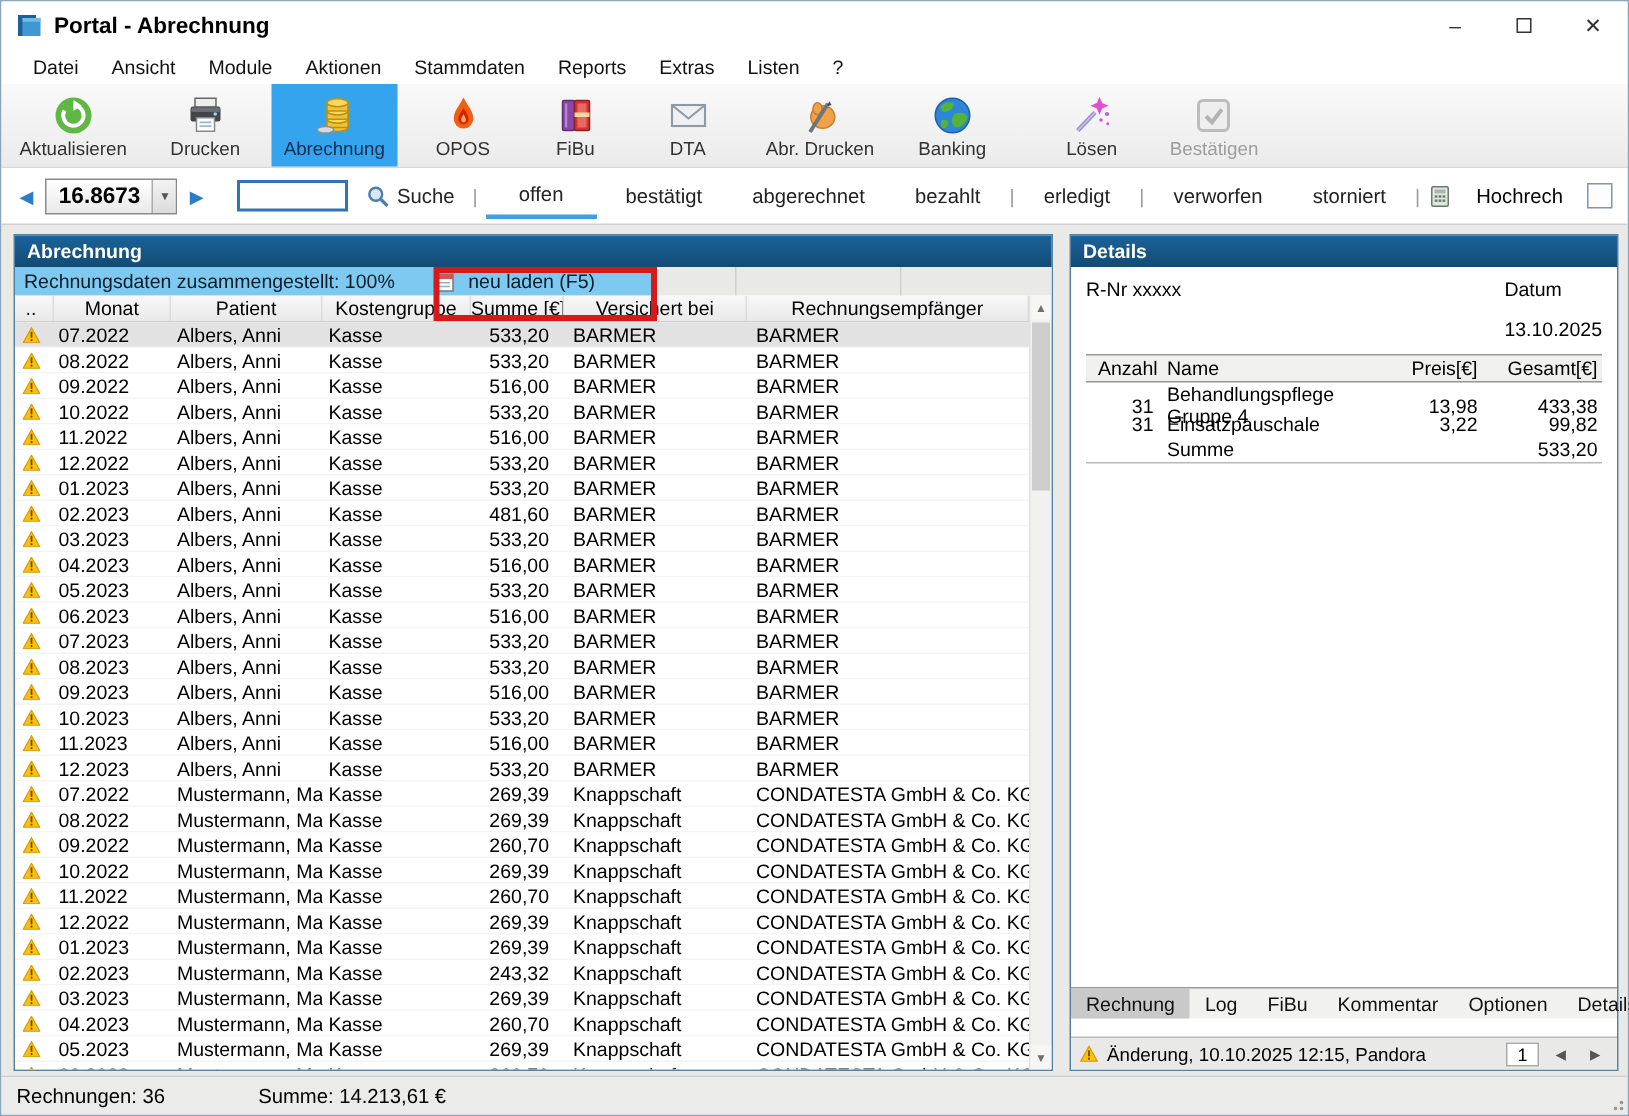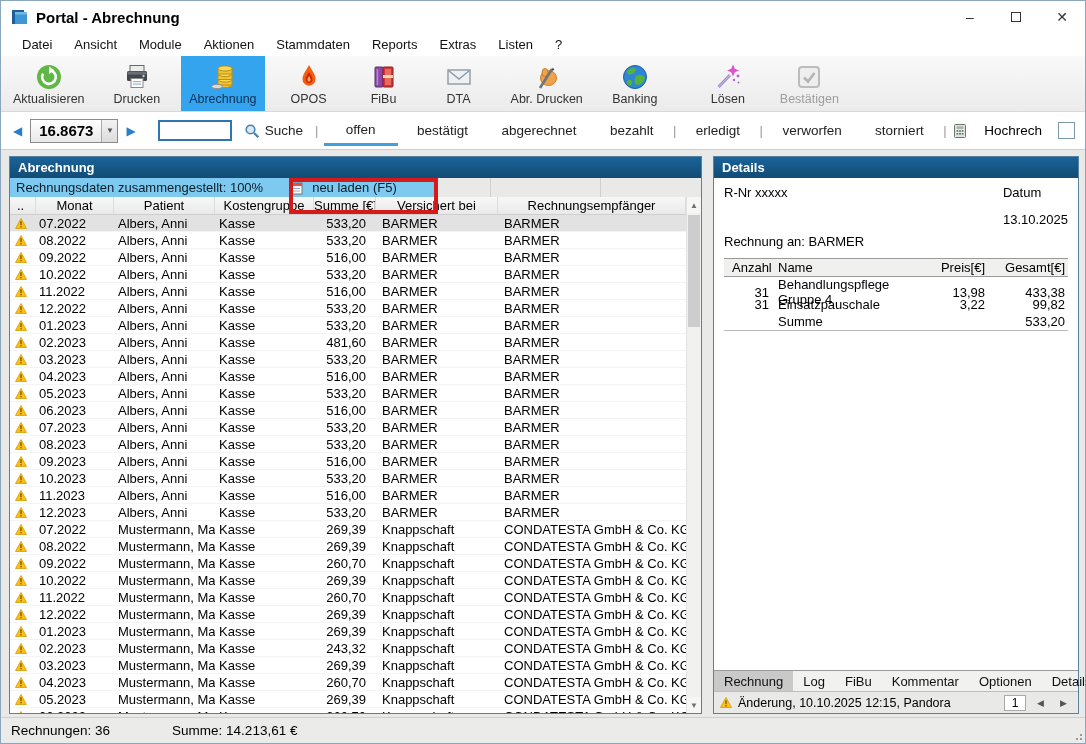--- a/index.html
+++ b/index.html
@@ -94,21 +94,21 @@
   .ihead .h2 { padding-left:4px; }
   .ihead .h3,.ihead .h4 { text-align:right; padding-right:3px; }
   .drow { display:grid; grid-template-columns:var(--dcols); height:18px; align-items:center; }
   .drow .d1 { text-align:right; padding-right:5px; }
   .drow .d2 { padding-left:4px; }
   .drow .d3,.drow .d4 { text-align:right; padding-right:3px; }
   .drow.sum { border-bottom:1px solid #b8b8b8; }
   .det-tabs { height:21px; display:flex; align-items:stretch; justify-content:space-between; border-top:1px solid #9a9a9a; background:#f1f1ef; font-size:13px; flex:none; }
   .det-tab { display:flex; align-items:center; padding:0 10px; color:#111; }
   .det-tab.selected { background:#c9c9c9; }
-  .det-footer { height:22px; background:#e9e9e7; border-top:1px solid #bdbdbd; display:flex; align-items:center; padding:0 6px; font-size:12.5px; gap:6px; flex:none; }
+  .det-footer { height:22px; background:#e9e9e7; border-top:1px solid #bdbdbd; display:flex; align-items:center; padding:0 6px; font-size:12.5px; gap:6px; flex:none;margin-top:12px; }
   .det-footer .ftext { flex:1; white-space:nowrap; overflow:hidden; }
   .page-box { width:22px; height:16px; background:#fff; border:1px solid #aaa; font-size:12px; text-align:center; line-height:14px; }
   .pager-btn { width:17px; height:16px; display:flex; align-items:center; justify-content:center; font-size:9px; color:#555; }
 
   
   .statusbar { position:absolute; left:0; right:0; bottom:0; height:26px; background:#ebebe9; border-top:1px solid #cfcfcf; display:flex; align-items:center; font-size:13.5px; padding-left:10px; }
   .sb-sum { margin-left:62px; }
   .resize-grip { position:absolute; right:2px; bottom:2px; width:10px; height:10px;
     background:
       radial-gradient(circle at 8px 8px, #9a9a9a 1.2px, transparent 1.4px),
@@ -814,21 +814,20 @@
     <div class="panel right">
       <div class="panel-header">Details</div>
       <div class="det-content">
         <div class="det-line1">
           <span>R-Nr xxxxx</span>
           <span class="det-datum">
             <span>Datum</span>
             <span>13.10.2025</span>
           </span>
         </div>
-        <div class="det-line2">Rechnung an: BARMER</div>
         <div class="items">
           <div class="ihead">
             <span class="h1">Anzahl</span>
             <span class="h2">Name</span>
             <span class="h3">Preis[€]</span>
             <span class="h4">Gesamt[€]</span>
           </div>
           <div>
   <div class="drow">
     <span class="d1">31</span>

